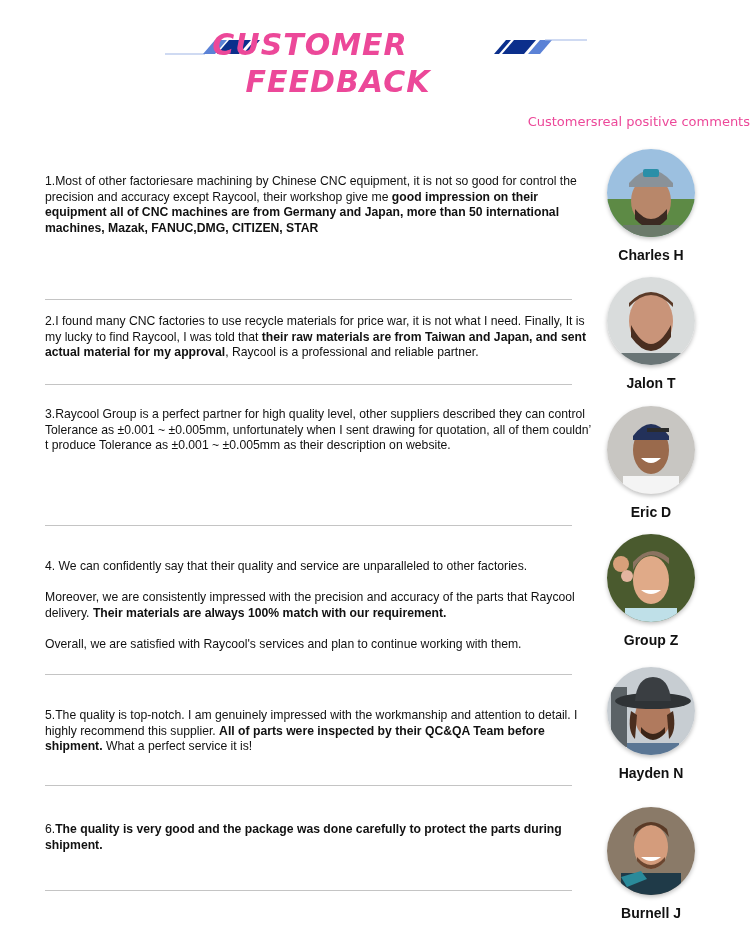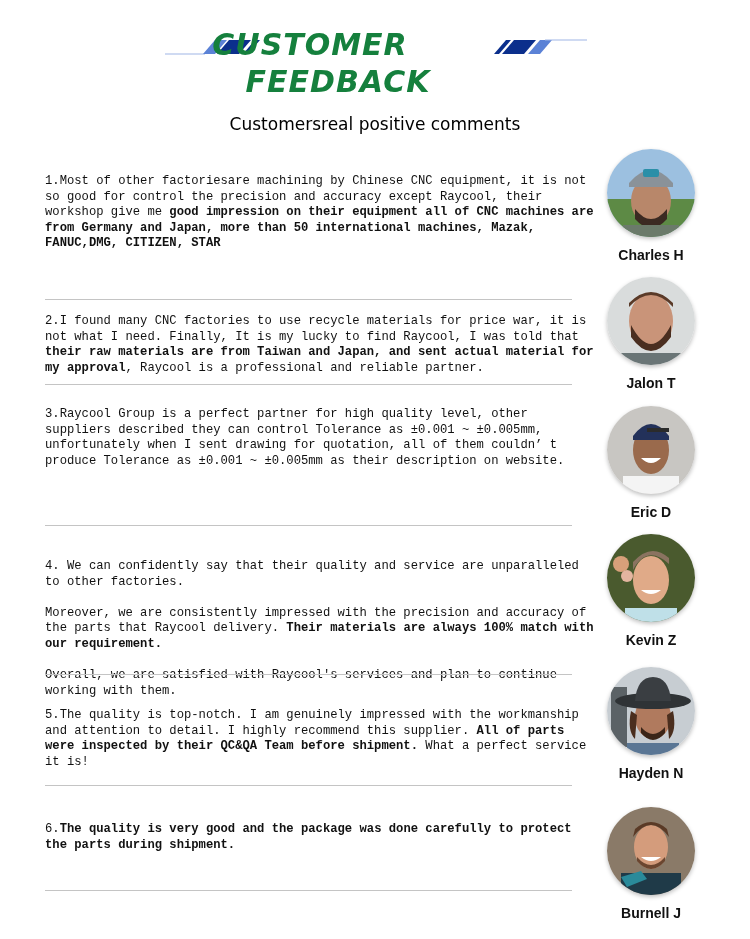--- a/index.html
+++ b/index.html
@@ -2,31 +2,31 @@
 <html><head>
 <meta charset="utf-8">
 <style>
   html, body { margin: 0; padding: 0; background: #ffffff; }
   body { width: 750px; height: 939px; position: relative; overflow: hidden;
          font-family: "Liberation Sans", "DejaVu Sans", sans-serif; color: #111; }
 
   .header { position: absolute; left: 0; top: 0; width: 750px; height: 140px; }
   .title-line { position: absolute; left: 0; width: 620px; text-align: center;
                 font-family: "DejaVu Sans", sans-serif; font-weight: bold; font-style: italic;
-                color: #15803d; font-size: 30px; letter-spacing: 1px; line-height: 34px; }
+                color: #ec4899; font-size: 30px; letter-spacing: 1px; line-height: 34px; }
   .title-1 { top: 28px; }
   .title-2 { top: 65px; margin-left: 28px; }
-  .subtitle { position: absolute; top: 114px; left: 0; width: 750px; text-align: center;
-              color: #000000; font-size: 17px; font-family: "DejaVu Sans", sans-serif; }
+  .subtitle { position: absolute; top: 114px; left: 0; width: 750px; text-align: right;
+              color: #ec4899; font-size: 13px; font-family: "DejaVu Sans", sans-serif; }
 
   .stripe { position: absolute; top: 38px; }
   .stripe-left { left: 165px; }
   .stripe-right { left: 490px; }
 
-  .review { position: absolute; left: 45px; width: 550px; font-size: 12.2px; line-height: 15.6px; color: #111; font-family: Liberation Mono, monospace; }
+  .review { position: absolute; left: 45px; width: 550px; font-size: 12.2px; line-height: 15.6px; color: #111; }
   .review p { margin: 0; }
   .review .gap { height: 15.6px; }
   .review b { font-weight: bold; }
 
   .divider { position: absolute; left: 45px; width: 527px; height: 1px; background: #c4c4c4; }
 
   .person { position: absolute; left: 606px; width: 90px; text-align: center; }
   .avatar { width: 88px; height: 88px; border-radius: 50%; margin: 0 auto;
             box-shadow: 0 2px 4px rgba(0,0,0,0.25); overflow: hidden; position: relative; }
   .avatar svg { display: block; }
@@ -136,21 +136,21 @@
     <svg width="88" height="88" viewBox="0 0 88 88">
       <rect width="88" height="88" fill="#4a5a2e"></rect>
       <circle cx="14" cy="30" r="8" fill="#d8a07a"></circle>
       <circle cx="20" cy="42" r="6" fill="#e4b5a0"></circle>
       <ellipse cx="44" cy="46" rx="18" ry="24" fill="#e0aa88"></ellipse>
       <path d="M26 36 Q40 10 62 30 L62 24 Q44 8 26 28 Z" fill="#8a7360"></path>
       <path d="M34 56 Q44 64 54 56 Z" fill="#ffffff"></path>
       <rect x="18" y="74" width="52" height="16" fill="#bfe0e8"></rect>
     </svg>
   </div>
-  <div class="person-name">Kevin Z</div>
+  <div class="person-name">Group Z</div>
 </div>
 
 <div class="person" style="top:667px;">
   <div class="avatar">
     <svg width="88" height="88" viewBox="0 0 88 88">
       <rect width="88" height="88" fill="#c7cdd2"></rect>
       <rect x="4" y="20" width="16" height="60" fill="#5b6266"></rect>
       <ellipse cx="46" cy="50" rx="18" ry="22" fill="#b07a5e"></ellipse>
       <path d="M24 44 Q20 64 28 72 L30 48 Z" fill="#4a2e1e"></path>
       <path d="M66 44 Q70 64 62 72 L60 48 Z" fill="#4a2e1e"></path>

